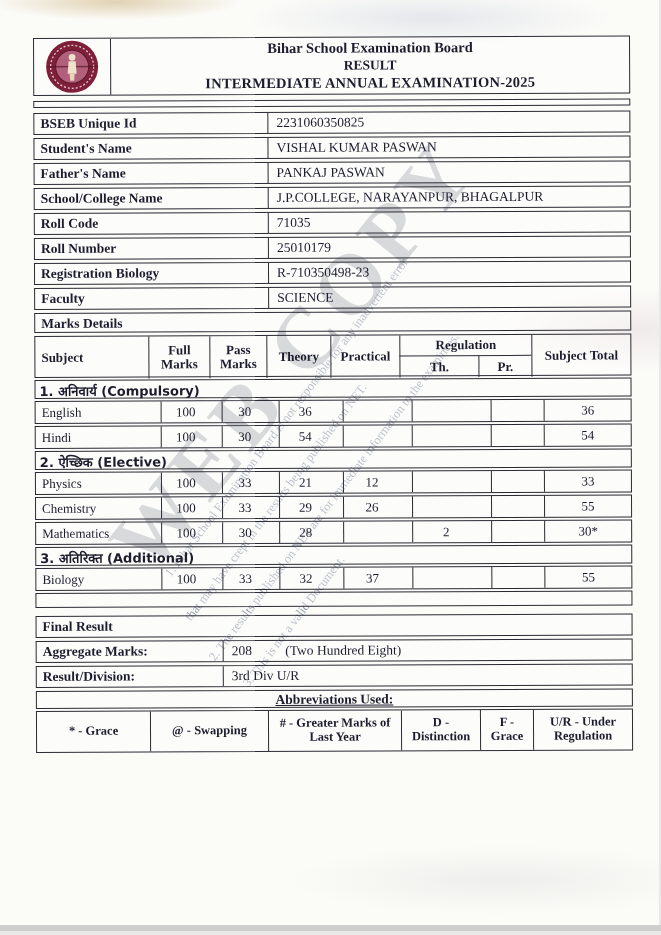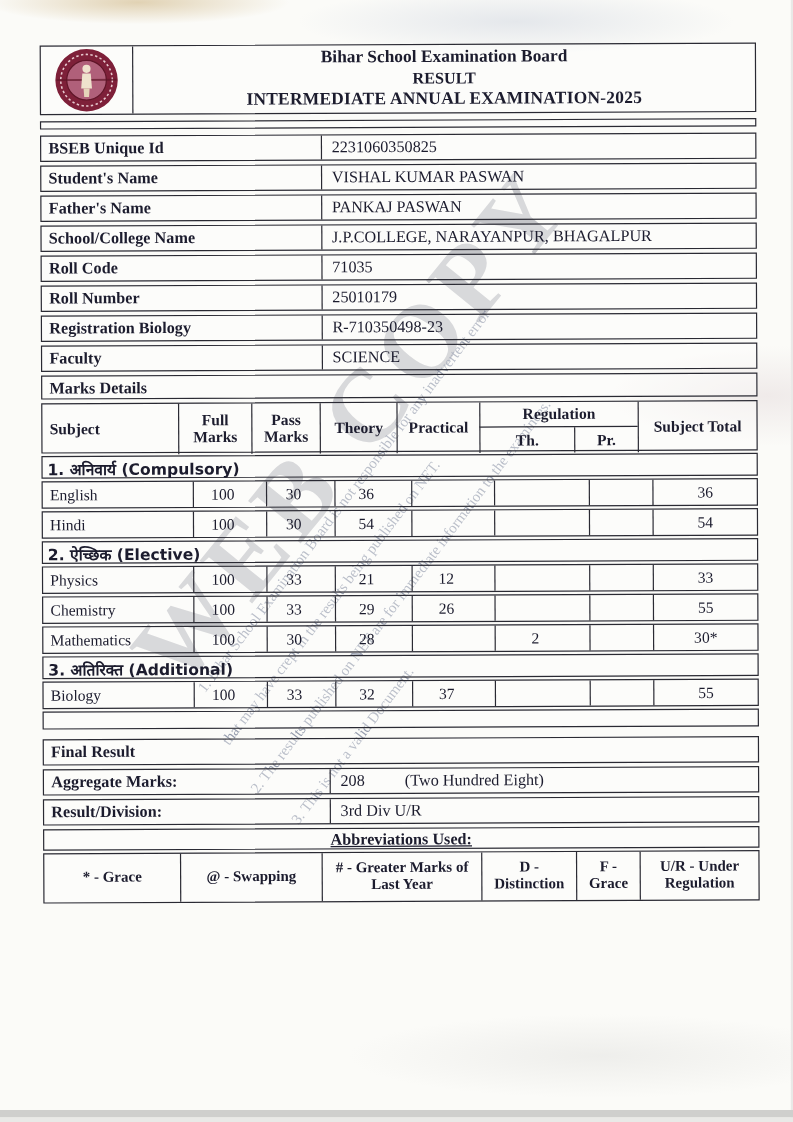--- a/index.html
+++ b/index.html
@@ -51,21 +51,21 @@
   .mhead .sub{grid-row:2/3;}
   .mrow{height:23px;font-size:13px;}
   .mrow .c{display:flex;align-items:center;border-left:1.8px solid #2a2a33;padding-left:10px;box-sizing:border-box;}
   .mrow .c.first{border-left:none;padding-left:6px;}
   .mrow .c.num{padding-left:0;justify-content:center;margin-left:12px;}
   .secrow{height:19px;font-size:13px;font-weight:bold;padding:1px 0 0 4px;box-sizing:border-box;font-family:"DejaVu Sans","Liberation Serif",sans-serif;}
   .emptyrow{height:15px;}
 
   
   .frow{display:flex;height:22px;}
-  .frow .lbl{width:238px;font-weight:bold;font-size:13.5px;padding:2px 0 0 6px;box-sizing:border-box;}
+  .frow .lbl{width:186px;font-weight:bold;font-size:13.5px;padding:2px 0 0 6px;box-sizing:border-box;}
   .frow .val{flex:1;border-left:1.8px solid #2a2a33;font-size:13.5px;padding:2px 0 0 8px;box-sizing:border-box;}
   .frow .val .num{margin-right:30px;}
 
   .abbr-title{height:18px;text-align:center;font-weight:bold;font-size:13.5px;text-decoration:underline;padding-top:1px;box-sizing:border-box;}
   .agrid{display:grid;grid-template-columns:113px 118px 133px 79px 53px 1fr;height:42px;font-weight:bold;font-size:12.5px;text-align:center;}
   .agrid .c{display:flex;align-items:center;justify-content:center;border-left:1.8px solid #2a2a33;line-height:1.1;padding:0 3px;box-sizing:border-box;}
   .agrid .c.first{border-left:none;}
 
   
   .watermark{

